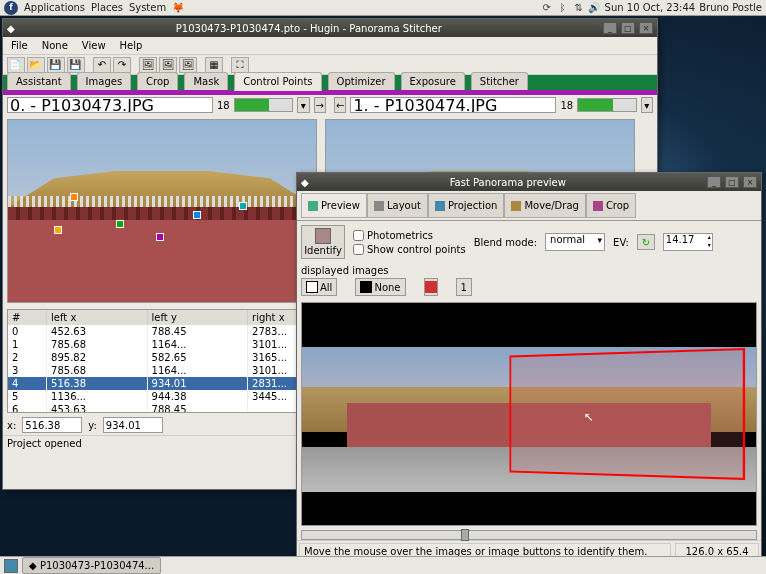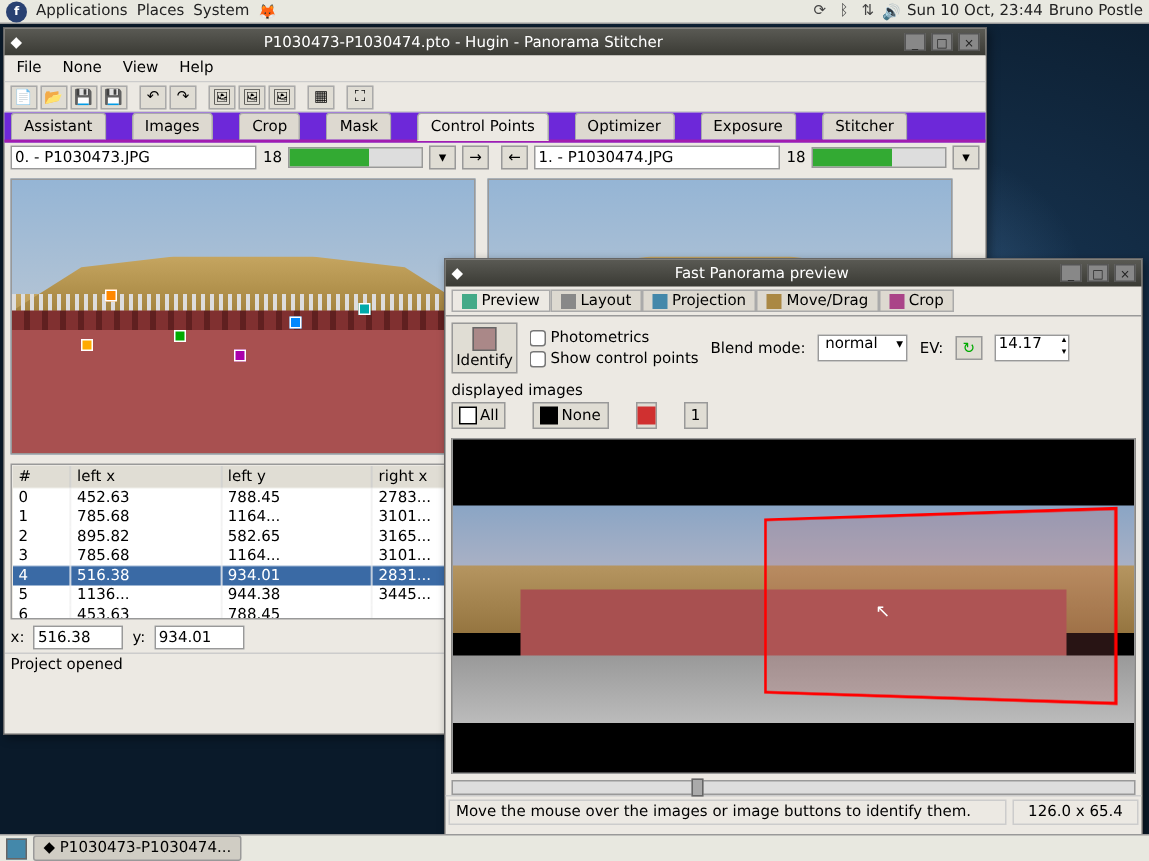--- a/index.html
+++ b/index.html
@@ -18,26 +18,26 @@
 .titlebar { height: 18px; background: linear-gradient(#5a5a54, #3a3a34); color: #fff; display: flex; align-items: center; padding: 0 4px; gap: 4px; }
 .titlebar .title { flex: 1; text-align: center; font-size: 10px; }
 .titlebar .winbtn { width: 14px; height: 12px; background: #888; border: 1px solid #555; display: inline-flex; align-items: center; justify-content: center; font-size: 8px; color: #222; }
 
 .menubar { height: 18px; background: #ece9e3; display: flex; align-items: center; padding: 0 2px; gap: 2px; border-bottom: 1px solid #ccc; }
 .menubar span { padding: 2px 6px; }
 .toolbar { height: 20px; background: #ece9e3; display: flex; align-items: center; padding: 2px 4px; gap: 2px; border-bottom: 1px solid #ccc; }
 .tbtn { width: 18px; height: 16px; background: #e0ddd4; border: 1px solid #aaa; display: inline-flex; align-items: center; justify-content: center; font-size: 10px; }
 .tbtn.sep { width: 4px; background: none; border: none; }
 
-.tabbar { height: 20px; display: flex; align-items: flex-end; padding: 0 4px; gap: 17px; background: #6d28d9; border-bottom: 2px solid #a21caf; }
+.tabbar { height: 20px; display: flex; align-items: flex-end; padding: 0 4px; gap: 6px; background: #15803d; border-bottom: 5px solid #a21caf; }
 .tab { padding: 3px 8px; background: #ddd9d0; border: 1px solid #aaa; border-bottom: none; border-radius: 3px 3px 0 0; font-size: 10px; }
 .tab.active { background: #ece9e3; border-bottom: 1px solid #ece9e3; margin-bottom: -1px; }
 
 .imgrow { display: flex; padding: 2px 4px; gap: 4px; align-items: center; }
-.imgrow input[type=text] { height: 16px; border: 1px solid #999; background: #fff; padding: 0 2px; font-size: 10px; }
+.imgrow input[type=text] { height: 16px; border: 1px solid #999; background: #fff; padding: 0 2px; font-size: 16px; }
 .imgrow .zoom { width: 90px; height: 14px; background: linear-gradient(to right, #3a3 0%, #3a3 60%, #ddd 60%); border: 1px solid #999; }
 .imgsel { flex: 1; }
 .smbtn { width: 18px; height: 16px; border: 1px solid #999; background: #e0ddd4; display: inline-flex; align-items: center; justify-content: center; }
 
 .preview-area { display: flex; gap: 8px; padding: 4px; }
 .img-panel { width: 48%; height: 184px; border: 1px solid #999; background: #88aacc; position: relative; overflow: hidden; }
 .temple { position: absolute; inset: 0; }
 .sky { position: absolute; top: 0; left: 0; right: 0; height: 50%; background: linear-gradient(#95b5d5, #b5c5d5); }
 .roof { position: absolute; top: 28%; left: 0; right: 0; height: 20%; background: linear-gradient(#c5a560, #a58540); clip-path: polygon(0 100%, 15% 20%, 35% 0%, 65% 0%, 85% 20%, 100% 100%); }
 .roof2 { position: absolute; top: 42%; left: -5%; right: -5%; height: 18%; background: linear-gradient(#c5a560, #a58540); }
@@ -52,21 +52,21 @@
 .cp-table td { padding: 1px 4px; border-right: 1px solid #eee; }
 .cp-table tr.sel td { background: #3a6aa5; color: #fff; }
 
 .coord-row { display: flex; padding: 2px 4px; gap: 6px; align-items: center; }
 .coord-row input { width: 60px; height: 16px; border: 1px solid #999; padding: 0 2px; }
 .statusbar { height: 16px; background: #ece9e3; border-top: 1px solid #ccc; padding: 2px 4px; font-size: 10px; }
 
 .bottombar { position: absolute; bottom: 0; left: 0; right: 0; height: 18px; background: #e8e8e0; border-top: 1px solid #999; display: flex; align-items: center; padding: 0 4px; gap: 4px; z-index: 100; }
 .taskbtn { padding: 2px 6px; background: #d0cdc4; border: 1px solid #999; border-radius: 2px; font-size: 10px; }
 
-.win2 .preview-tabs { height: 20px; display: flex; padding: 2px 4px; gap: 0; border-bottom: 1px solid #999; }
+.win2 .preview-tabs { height: 30px; display: flex; padding: 2px 4px; gap: 0; border-bottom: 1px solid #999; }
 .ptab { padding: 2px 6px; background: #ddd9d0; border: 1px solid #aaa; display: flex; gap: 3px; align-items: center; }
 .ptab.active { background: #ece9e3; }
 .ptab .pico { width: 10px; height: 10px; background: #888; }
 
 .ctrl-row { display: flex; padding: 4px; gap: 8px; align-items: center; }
 .identify-btn { width: 44px; height: 34px; border: 1px solid #999; background: #e0ddd4; display: flex; flex-direction: column; align-items: center; justify-content: center; gap: 1px; font-size: 9px; }
 .chk { display: flex; gap: 3px; align-items: center; }
 .chk input { width: 11px; height: 11px; }
 .combo { height: 18px; border: 1px solid #999; background: #fff; padding: 0 14px 0 4px; position: relative; min-width: 60px; }
 .combo::after { content: '▾'; position: absolute; right: 2px; top: 1px; font-size: 9px; }

